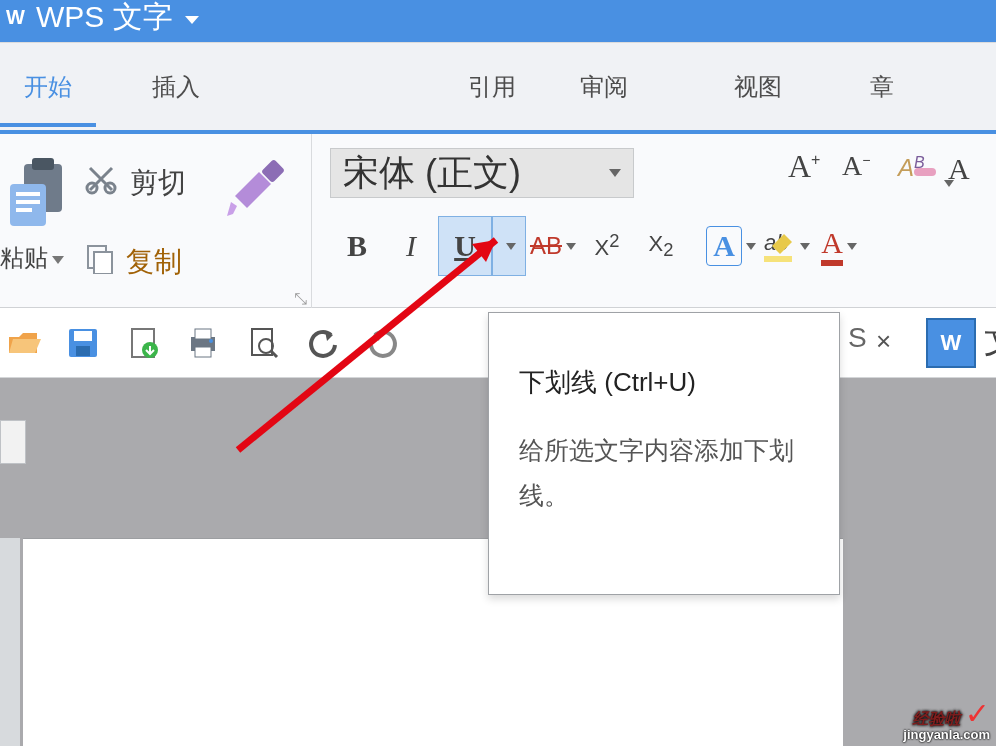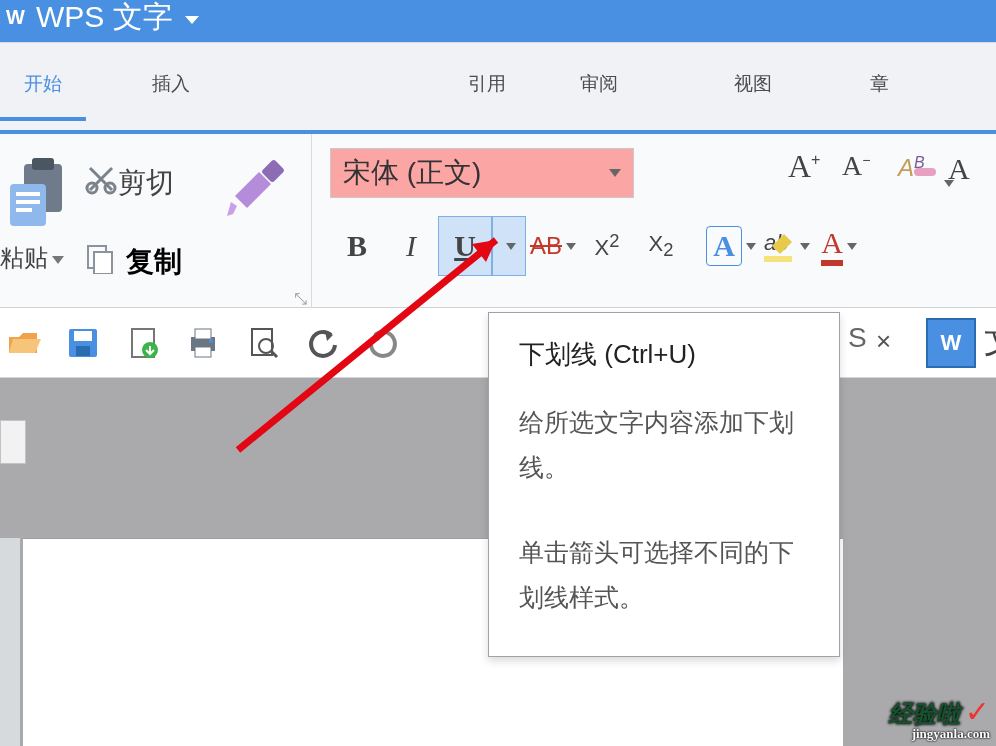--- a/index.html
+++ b/index.html
@@ -4,38 +4,38 @@
 <style>
   * { box-sizing: border-box; font-family: "Microsoft YaHei", Arial, sans-serif; }
   body { margin: 0; width: 996px; height: 746px; background: #a9a9ac; overflow: hidden; position: relative; }
   
   .title-bar { position: absolute; left: 0; top: -8px; right: 0; height: 50px; background: #4990e2; display: flex; align-items: center; padding-left: 4px; }
   .title-bar .icon { width: 26px; height: 26px; margin-right: 6px; display:inline-flex; align-items:center; justify-content:center; }
   .title-bar .txt { color: #fff; font-size: 30px; font-weight: 400; }
   .title-bar .drop { width: 0; height: 0; border-left: 7px solid transparent; border-right: 7px solid transparent; border-top: 8px solid #fff; margin-left: 12px; margin-top: 6px; }
   
   .tab-strip { position: absolute; left: 0; top: 42px; right: 0; height: 88px; background: #f0f2f5; border-top: 1px solid #dcdcdc; }
-  .tab-strip .tab { position: absolute; top: 28px; font-size: 19px; color: #4d4d4d; }
+  .tab-strip .tab { position: absolute; top: 28px; font-size: 24px; color: #4d4d4d; }
   .tab-strip .tab.active { color: #4990e2; }
   .tab-strip .tab.active::after { content:""; position: absolute; left:-24px; right:-24px; bottom:-24px; height:4px; background:#4990e2; }
   
   .ribbon { position: absolute; left: 0; top: 130px; right: 0; height: 178px; background: #f9fafc; border-top: 4px solid #4990e2; border-bottom: 1px solid #d0d2d5; }
   
   .grp1 { position: absolute; left: 0; top: 0; height: 178px; width: 312px; border-right: 1px solid #d9dbde; }
   .paste-ic { position: absolute; left: 2px; top: 22px; width: 72px; height: 72px; }
   .paste-lbl { position: absolute; left: 0; top: 108px; font-size: 24px; color: #444; }
   .pcaret { display:inline-block; margin-left:4px; width:0;height:0;border-left:6px solid transparent;border-right:6px solid transparent;border-top:8px solid #777; vertical-align: middle; }
-  .cut { position: absolute; left: 84px; top: 28px; font-size: 28px; color: #444; display:flex; align-items:center; }
-  .copy { position: absolute; left: 84px; top: 108px; font-size: 28px; color: #000000; display:flex; align-items:center; gap:10px;font-weight:bold; }
+  .cut { position: absolute; left: 84px; top: 28px; font-size: 28px; color: #444; display:flex; align-items:center; gap:12px; }
+  .copy { position: absolute; left: 84px; top: 108px; font-size: 28px; color: #a16207; display:flex; align-items:center; gap:10px; }
   .painter-ic { position: absolute; left: 225px; top: 18px; }
   .painter-lbl { position: absolute; left: 205px; top: 108px; font-size: 28px; color: #444; }
   .dlaunch { position: absolute; right: 4px; bottom: 4px; font-size: 16px; color: #999; }
   
   .grp2 { position: absolute; left: 312px; top: 0; right: 0; height: 178px; }
-  .font-combo { position: absolute; left: 18px; top: 14px; width: 304px; height: 50px; border: 1px solid #c8cacc; background: #fca5a5; display:flex; align-items:center; padding: 0 12px; font-size: 28px; color:#333; justify-content: space-between; }
+  .font-combo { position: absolute; left: 18px; top: 14px; width: 304px; height: 50px; border: 1px solid #c8cacc; background: #e5e5e5; display:flex; align-items:center; padding: 0 12px; font-size: 36px; color:#333; justify-content: space-between; }
   .font-combo .sc { width:0;height:0;border-left:6px solid transparent;border-right:6px solid transparent;border-top:8px solid #666; }
   .size-combo { position: absolute; left: 332px; top: 14px; width: 130px; height: 50px; border: 1px solid #c8cacc; background: #fff; display:flex; align-items:center; padding: 0 10px; font-size: 28px; color:#333; justify-content: space-between; }
   .inc { position: absolute; left: 476px; top: 14px; font-size: 32px; color:#444; font-family: "Times New Roman", serif; }
   .dec { position: absolute; left: 530px; top: 16px; font-size: 28px; color:#444; font-family: "Times New Roman", serif; }
   .clr { position: absolute; left: 584px; top: 14px; }
   .cc  { display:inline-block;width:0;height:0;border-left:5px solid transparent;border-right:5px solid transparent;border-top:7px solid #666; margin-left:4px; vertical-align:middle; }
   .Abig { position: absolute; left: 636px; top: 18px; font-size: 30px; color:#444; font-family: "Times New Roman"; }
   
   .fmt-row { position: absolute; left: 18px; top: 82px; height: 60px; display: flex; align-items: center; }
   .fbtn { width: 54px; height: 60px; display:inline-flex; align-items:center; justify-content:center; font-size: 30px; color:#444; font-family: "Times New Roman", serif; }
@@ -51,35 +51,35 @@
   
   .qat { position: absolute; left: 0; top: 308px; right: 0; height: 70px; background: #fff; border-bottom: 1px solid #d4d6d8; display:flex; align-items:center; padding-left: 2px; gap: 18px; }
   .qbtn { width: 42px; height: 42px; display:inline-flex; align-items:center; justify-content:center; }
   
   .docgray { position: absolute; left:0; right:0; top:378px; bottom:0; background:#aaaaad; }
   .rule { position:absolute; left:0; top:42px; width:26px; height:44px; background:#f2f2f2; border:1px solid #bfc2c6; }
   .rulebar { position:absolute; left:0; top:160px; width:20px; bottom:0; background:#d7dadd; }
   .page { position:absolute; left:23px; top:160px; width:820px; height:600px; background:#fff; border-top:1px solid #9c9ea1; }
   
   .tooltip { position: absolute; left: 488px; top: 312px; width: 352px; background:#fff; border:1px solid #9fa2a6; padding: 24px 30px 36px 30px; box-shadow: 0 4px 8px rgba(0,0,0,0.15); }
-  .tooltip .t1 { font-size: 26px; color:#222; margin-bottom: 28px; font-weight:500; }
+  .tooltip .t1 { font-size: 26px; color:#222; margin-bottom: 28px; font-weight:500;margin-top:28px; }
   .tooltip .t2 { font-size: 25px; color:#555; line-height: 1.8; margin-bottom: 40px; margin-top: 26px; }
   .tooltip .t3 { font-size: 25px; color:#555; line-height: 1.8; }
   
   .s-x { position:absolute; left:848px; top:322px; font-size:28px; color:#666; }
   .closex { position:absolute; left:876px; top:326px; font-size:26px; color:#555; font-weight:300; }
   .wordic { position:absolute; left:926px; top:318px; width:50px; height:50px; background:#4990e2; border:2px solid #2b6cb0; display:flex; align-items:center; justify-content:center; color:#fff; font-size:22px; font-weight:bold; }
   .wtxt { position:absolute; left:984px; top:318px; font-size:34px; color:#444; font-family:"SimSun"; }
   
   .arrow { position:absolute; left:218px; top:210px; pointer-events:none; }
   
   .watermark { position:absolute; right:6px; bottom:4px; text-align:right; }
-  .watermark .w1 { font-size:24px; color:#14532d; font-weight:bold; font-style:italic; text-shadow:0 0 3px #000, 0 0 3px #000; }
+  .watermark .w1 { font-size:16px; color:#7f1d1d; font-weight:bold; font-style:italic; text-shadow:0 0 3px #000, 0 0 3px #000; }
   .watermark .chk { color:#e33; font-size:30px; }
-  .watermark .w2 { font-size:13px; color:#fff; font-weight:bold; text-shadow:0 0 2px #000, 0 0 2px #000; margin-top:-4px;font-family:Liberation Serif, serif; }
+  .watermark .w2 { font-size:13px; color:#fff; font-weight:bold; text-shadow:0 0 2px #000, 0 0 2px #000; margin-top:-4px; }
 </style>
 </head>
 <body>
 
 <div class="title-bar">
   <span class="icon">
     <svg width="26" height="26" viewBox="0 0 26 26">
         <text x="2" y="20" fill="#fff" font-size="20" font-weight="bold">W</text>
       </svg>
   </span>
@@ -256,21 +256,20 @@
 
 <div class="docgray">
   <div class="rule"></div>
   <div class="rulebar"></div>
   <div class="page"></div>
 </div>
 
 <div class="tooltip">
   <div class="t1">下划线 (Ctrl+U)</div>
   <div class="t2">给所选文字内容添加下划线。</div>
-  <div class="t3">单击箭头可选择不同的下划线样式。</div>
 </div>
 
 <span class="s-x">S</span>
 <span class="closex">×</span>
 <div class="wordic">W</div>
 <span class="wtxt">文</span>
 
 <svg class="arrow" width="320" height="260">
   <line x1="20" y1="240" x2="278" y2="30" stroke="#e30613" stroke-width="7"></line>
   <polygon points="278,30 254,34 268,52" fill="#e30613"></polygon>

